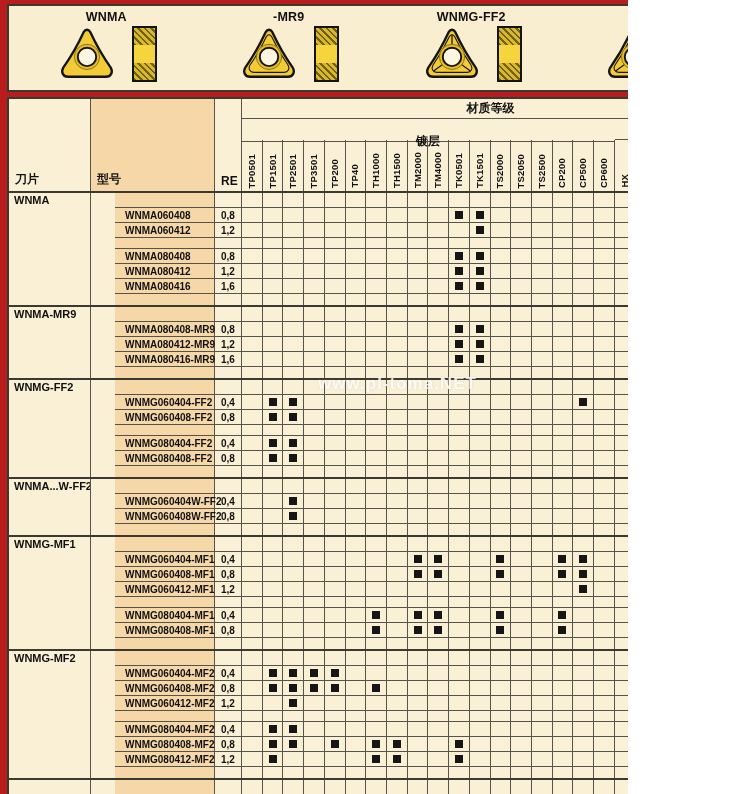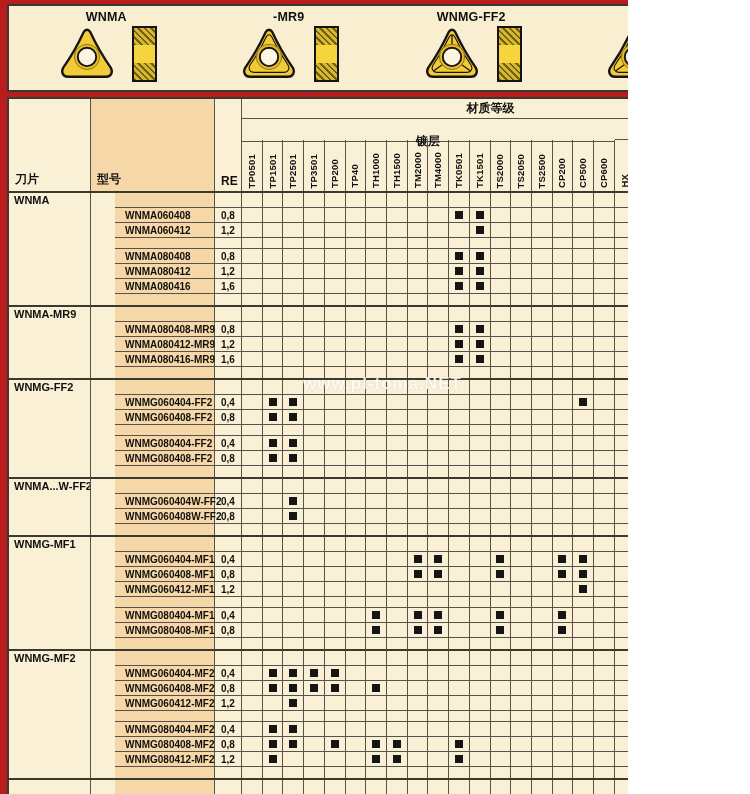--- a/index.html
+++ b/index.html
@@ -58,21 +58,21 @@
   .row.last-in-group > div{border-bottom:none;}
   .c-insert{border-bottom:none !important;background:var(--cream);
     font-weight:bold;font-size:11px;color:#101010;padding:1px 0 0 5px;overflow:hidden;white-space:nowrap;}
   .c-model{background:var(--peach);font-weight:bold;font-size:10px;color:#101010;
     padding-left:10px;display:flex;align-items:center;white-space:nowrap;margin-left:24px;}
   .c-re{font-weight:bold;font-size:10px;color:#101010;padding-left:6px;display:flex;align-items:center;}
   .c-grade{display:flex;align-items:center;justify-content:center;}
   .sq{width:8px;height:8px;background:#161616;}
 
   
-  #watermark{position:absolute;left:303px;top:374px;z-index:5;
+  #watermark{position:absolute;left:318px;top:374px;z-index:5;
     font-weight:bold;font-size:17px;letter-spacing:1px;color:rgba(255,255,255,0.85);
     text-shadow:0 0 2px rgba(180,170,140,0.35);pointer-events:none;}
 </style>
 </head>
 <body>
 
 <div id="page">
   <div id="gallery">
       <div class="g-item">
         <div class="g-label">WNMA</div>

